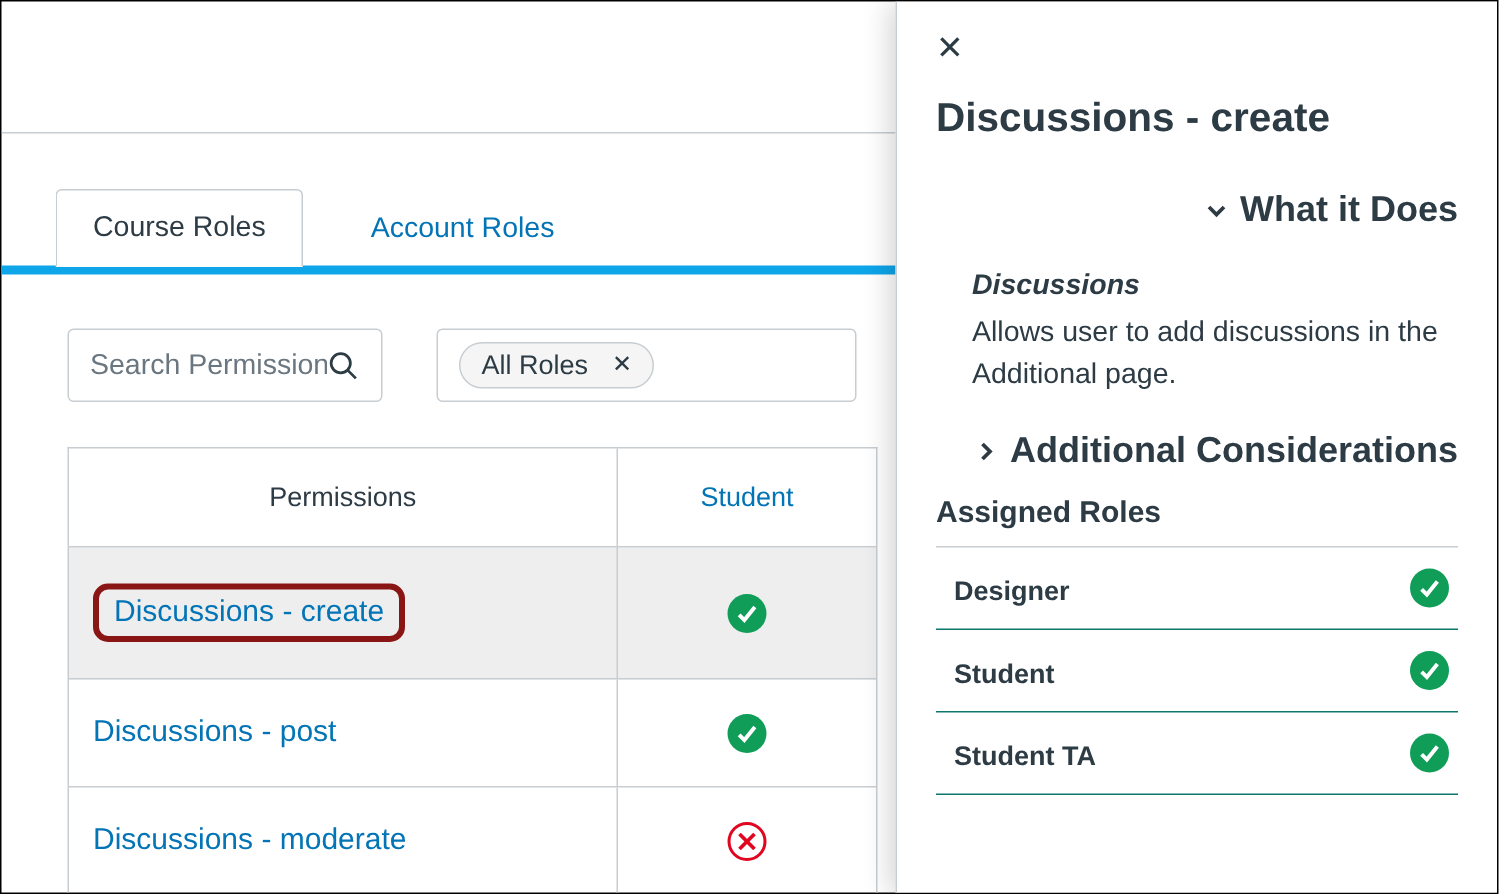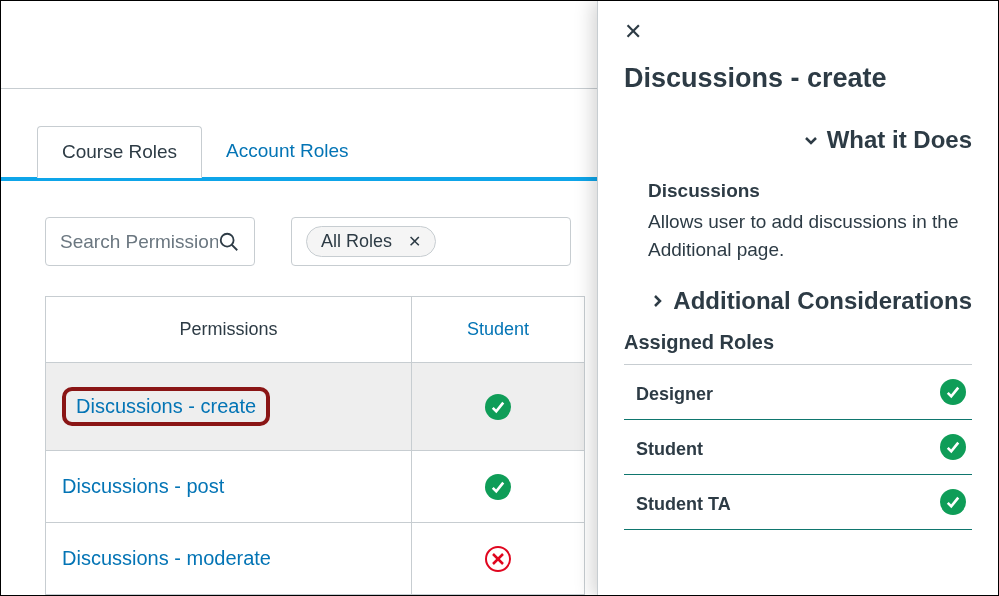--- a/index.html
+++ b/index.html
@@ -21,23 +21,24 @@
     height: 596px;
   }
   .top-gap {
     height: 88px;
     border-bottom: 1px solid #c7cdd1;
   }
   
   .tabs-wrap {
     margin-top: 36px;
     padding-left: 36px;
-    border-bottom: 4px solid #0ea5e9;
-    display: flex;
-    align-items: flex-start;
+    border-bottom: 6px solid #0ea5e9;
+    display: flex;
+    align-items: flex-end;
+    gap: 21px;
   }
   .tab {
     padding: 14px 24px;
     font-size: 19px;
     cursor: pointer;
     position: relative;
     bottom: -1px;
   }
   .tab.active {
     border: 1px solid #c7cdd1;
@@ -195,20 +196,21 @@
     font-weight: 700;
     cursor: pointer;
     padding: 6px 0;
     justify-content: flex-end;
   }
   .chev { width: 16px; height: 16px; stroke: #2d3b45; fill: none; stroke-width: 2.5; }
   .subhead {
     font-size: 19px;
     font-weight: 700;
     margin: 20px 0 6px 24px;
+    font-style: italic;
   }
   .desc {
     font-size: 19px;
     line-height: 1.45;
     margin: 0 0 18px 24px;
     color: #2d3b45;
   }
   .section-title {
     font-size: 20px;
     font-weight: 700;

